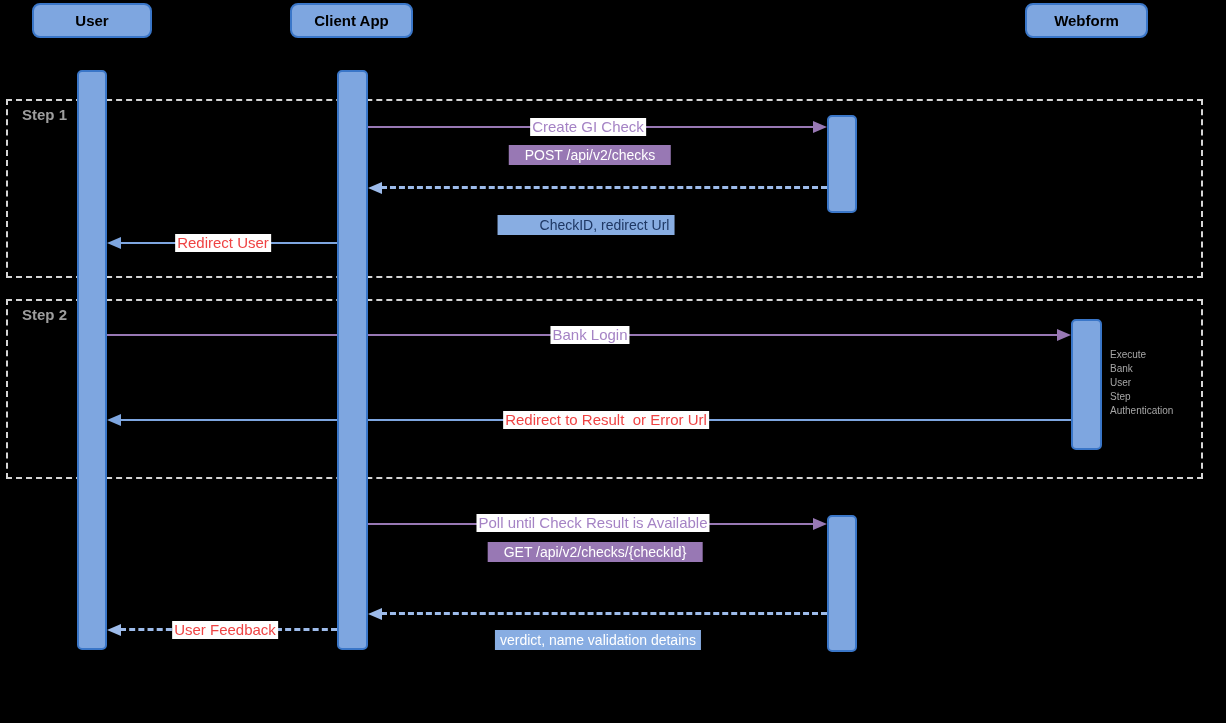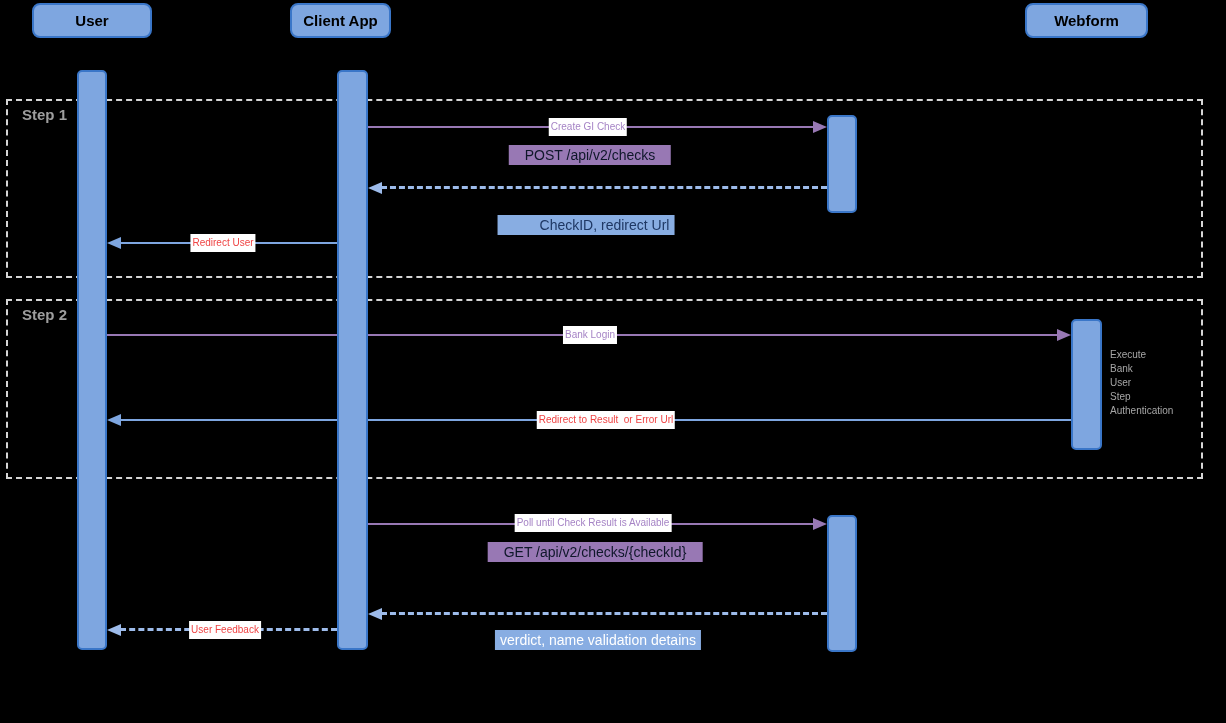--- a/index.html
+++ b/index.html
@@ -31,42 +31,42 @@
   .solid-blue{border-top:2px solid #7EA6E0;}
   .dash-blue{border-top:3px dashed #9DBBEA;}
   
   .head{position:absolute;width:0;height:0;z-index:2;}
   .head-right-purple{border-top:6px solid transparent;border-bottom:6px solid transparent;border-left:14px solid #9878B4;}
   .head-left-blue{border-top:6px solid transparent;border-bottom:6px solid transparent;border-right:14px solid #7EA6E0;}
   .head-left-lblue{border-top:6px solid transparent;border-bottom:6px solid transparent;border-right:14px solid #9DBBEA;}
   
   .msg{
     position:absolute;transform:translateX(-50%);white-space:pre;z-index:4;
-    font-size:10px;line-height:18px;padding:0 2px;
+    font-size:15px;line-height:18px;padding:0 2px;
   }
   .on-white-purple{background:#FFFFFF;color:#A583C5;}
   .on-white-blue{background:#FFFFFF;color:#ef4444;}
-  .badge-purple{background:#9878B4;color:#0f172a;font-size:14px;padding:1px 16px;}
+  .badge-purple{background:#9878B4;color:#ffffff;font-size:14px;padding:1px 16px;}
   .badge-blue{background:#88ADE2;font-size:14px;padding:1px 5px;}
   .badge-blue.navy{color:#1F3864;padding-left:42px;}
   .badge-blue.white{color:#FFFFFF;}
   
   .note{
     position:absolute;left:1110px;top:348px;color:#A6A6A6;font-size:10px;line-height:14px;z-index:4;
   }
 </style>
 </head>
 <body>
 
 <div class="stage">
 
   <div class="actor" style="left:32px;width:120px;">
     <span>User</span>
   </div>
-  <div class="actor" style="left:290px;width:101px;">
+  <div class="actor" style="left:290px;width:123px;">
     <span>Client App</span>
   </div>
   <div class="actor" style="left:1025px;width:123px;">
     <span>Webform</span>
   </div>
 
   <div class="stepbox" style="top:99px;height:179px;">
     <div class="steplabel">Step 1</div>
   </div>
   <div class="stepbox" style="top:299px;height:180px;">

